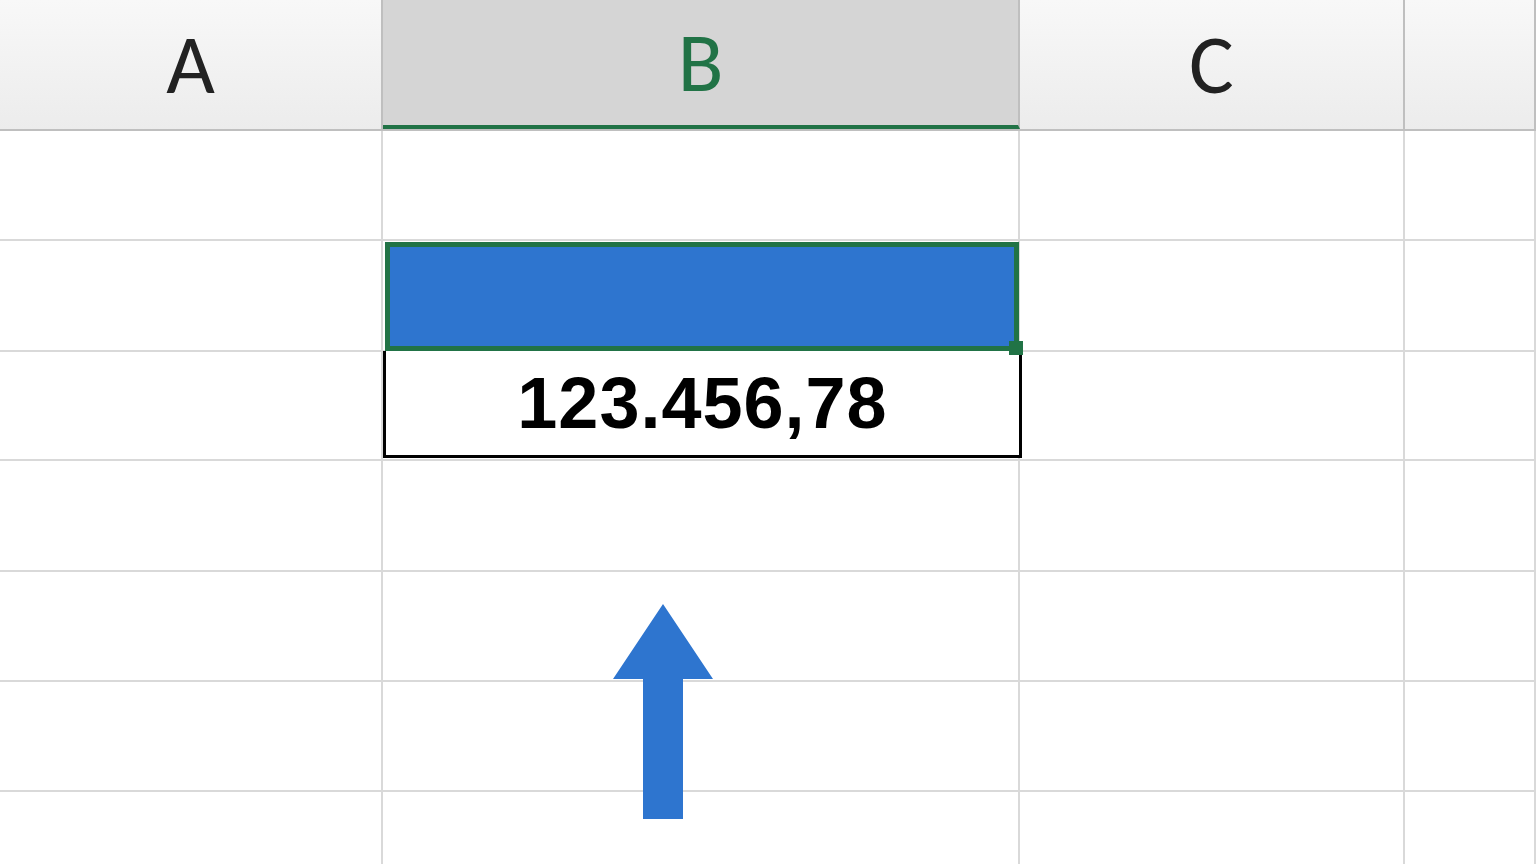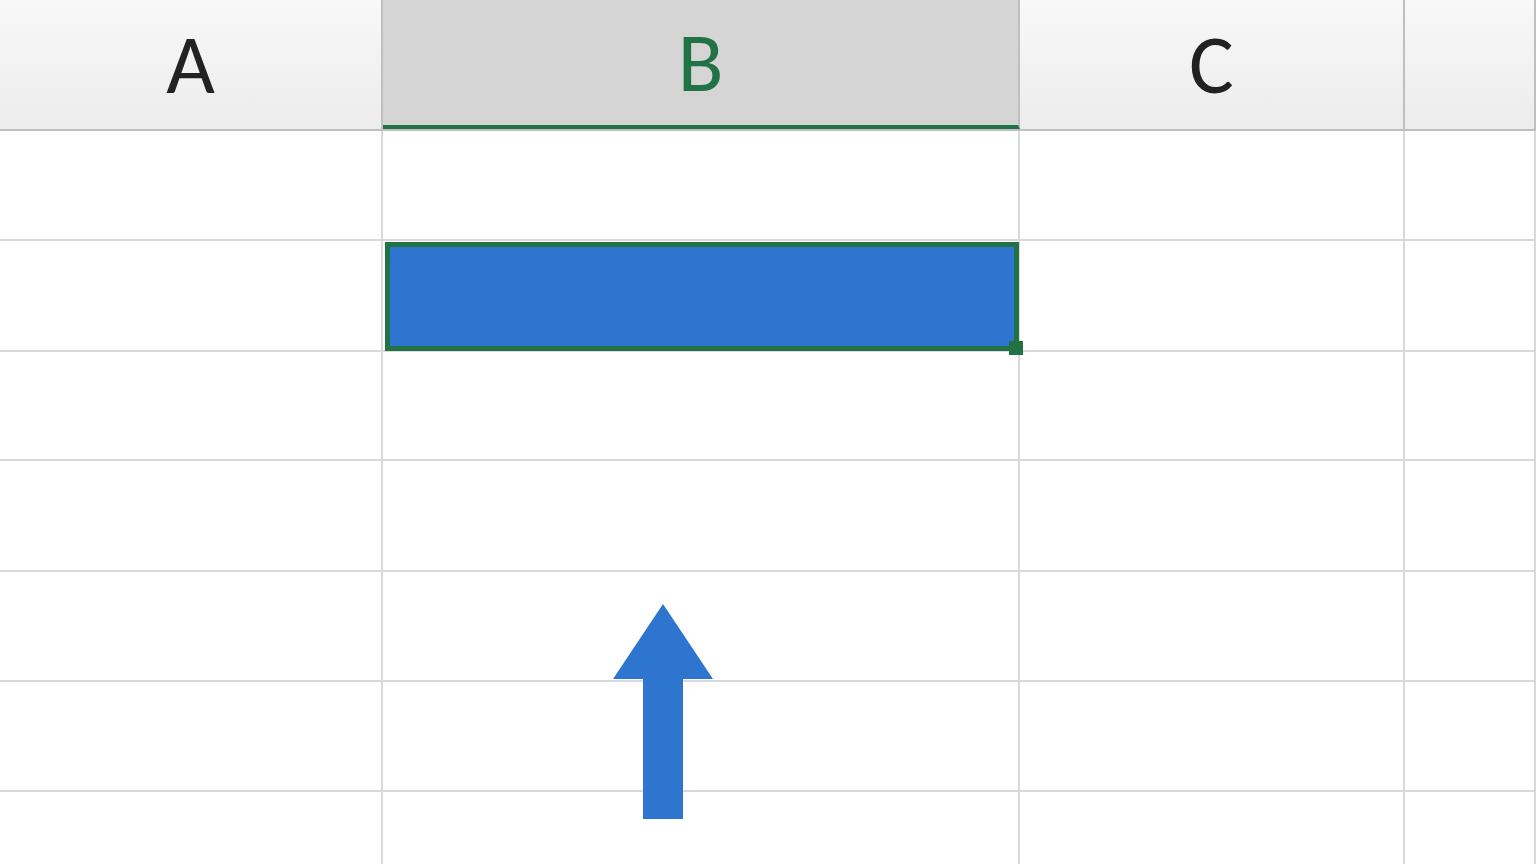--- a/index.html
+++ b/index.html
@@ -194,20 +194,23 @@
       <div class="cell cell-a"></div>
       <div class="cell cell-b"></div>
       <div class="cell cell-c"></div>
       <div class="cell cell-d"></div>
     </div>
 
     <div class="selected-cell">
       <div class="fill-handle"></div>
     </div>
 
+    <div class="value-cell">
+      <span>123.456,78</span>
+    </div>
 
     <div class="arrow-annotation">
       <svg width="100" height="215" viewBox="0 0 100 215">
         <polygon points="50,0 100,75 70,75 70,215 30,215 30,75 0,75" fill="#2e75cf"></polygon>
       </svg>
     </div>
 
   </div>
 </div>
 

